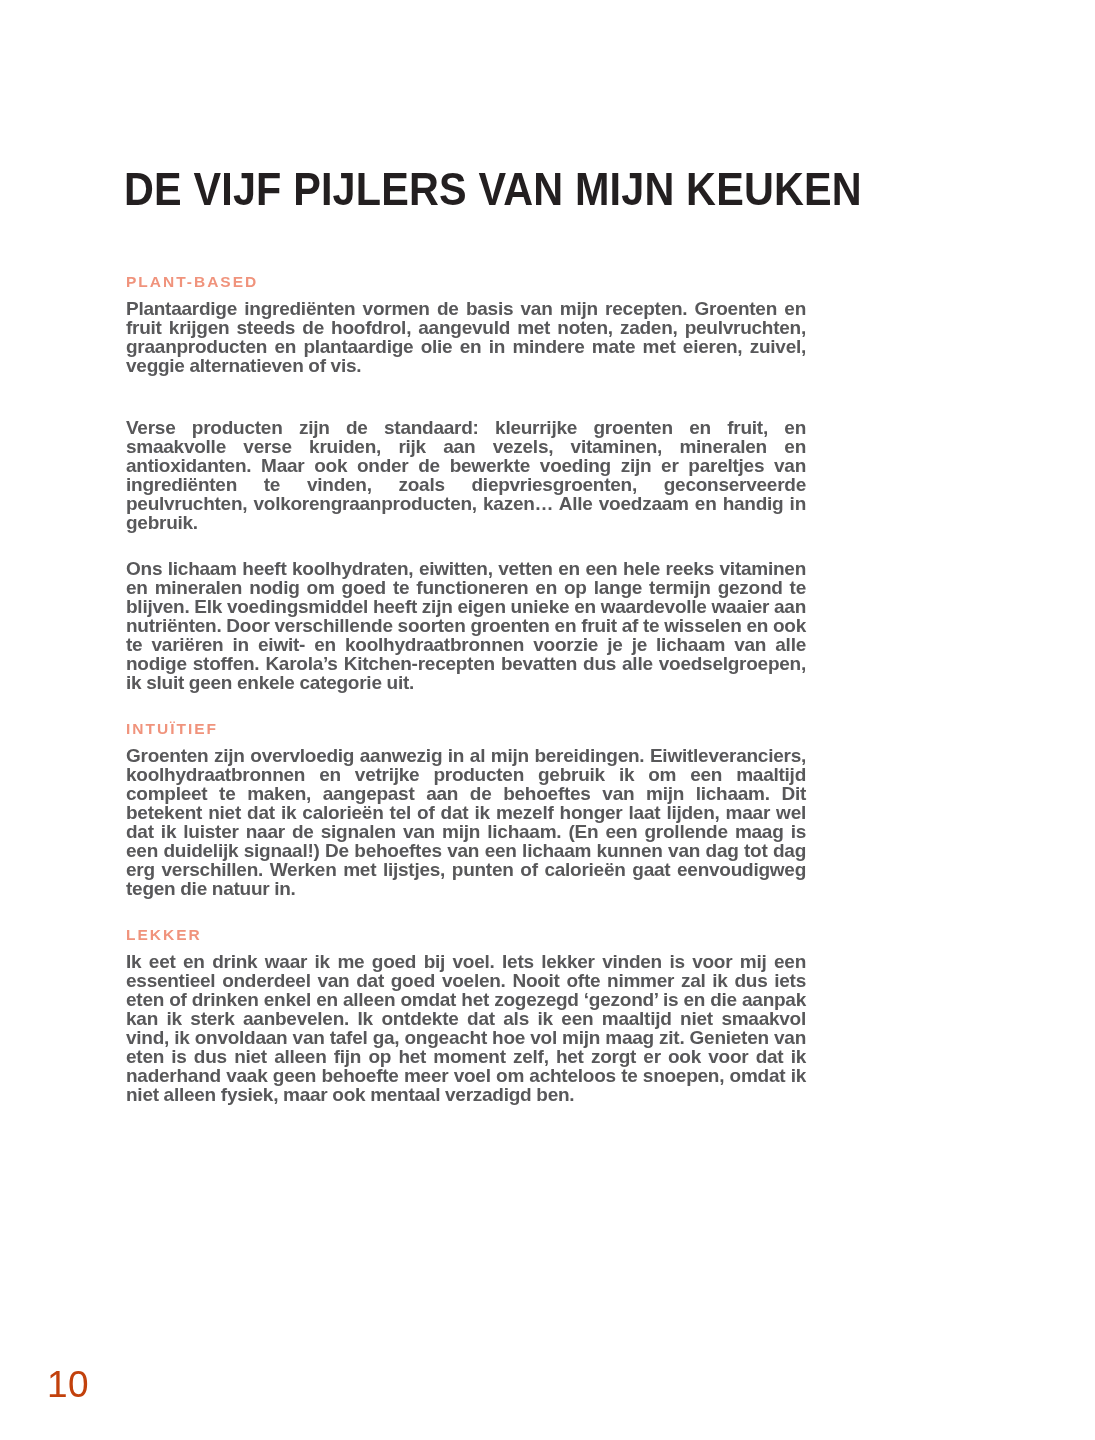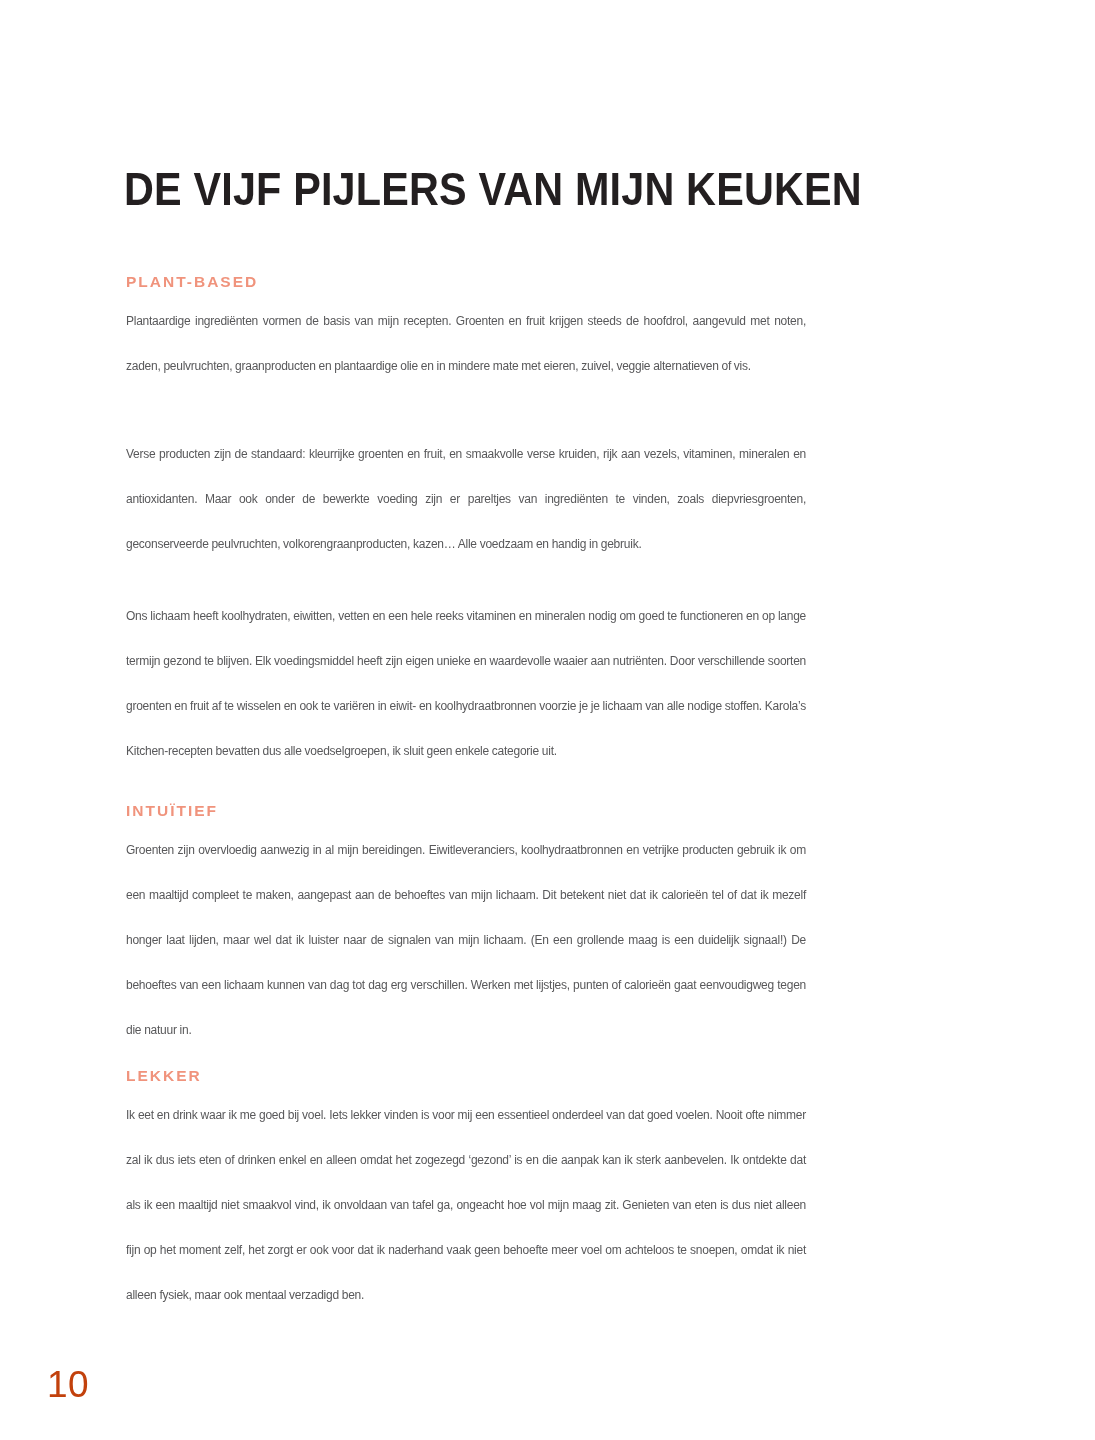--- a/index.html
+++ b/index.html
@@ -59,35 +59,35 @@
     font-size: 15.5px;
     letter-spacing: 2.0px;
     line-height: 20px;
     margin: 0 0 7px 0;
     text-transform: uppercase;
   }
 
   .section-body {
     color: #58585a;
     font-family: "Liberation Sans", sans-serif;
-    font-weight: 400;
-    font-size: 12px;
-    line-height: 45px;
+    font-weight: 700;
+    font-size: 19px;
+    line-height: 19px;
     text-align: justify;
     text-justify: inter-word;
     margin: 0;
     letter-spacing: -0.25px;
     word-spacing: -0.2px;
   }
 
   
   .section.s-plant   { margin-bottom: 43px; }
   .section.s-vers    { margin-bottom: 27px; }
   .section.s-gevar   { margin-bottom: 27px; }
-  .section.s-intu    { margin-bottom: 13px; }
+  .section.s-intu    { margin-bottom: 27px; }
 
   
   .page-number {
     position: absolute;
     left: 33px;
     top: 1364px;
     color: #c2410c;
     font-family: "Liberation Sans", sans-serif;
     font-weight: 400;
     font-size: 37px;

